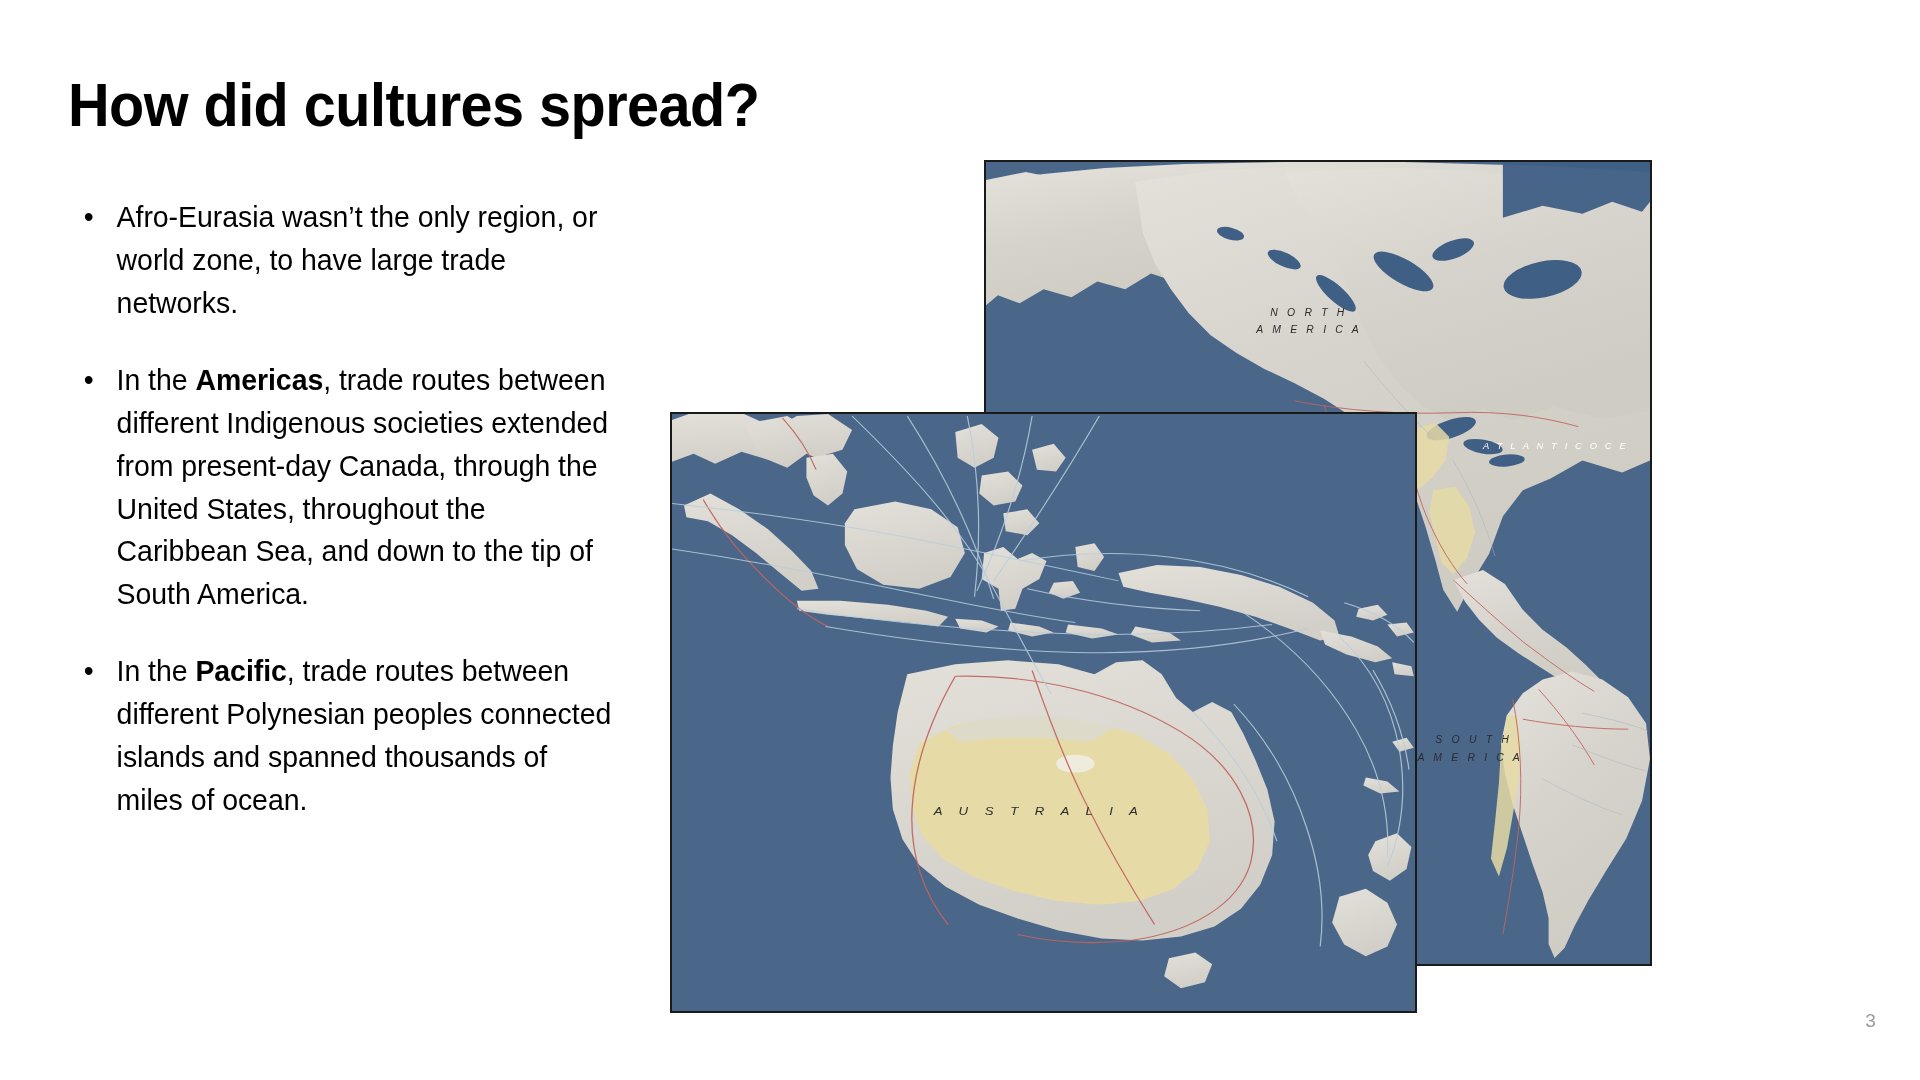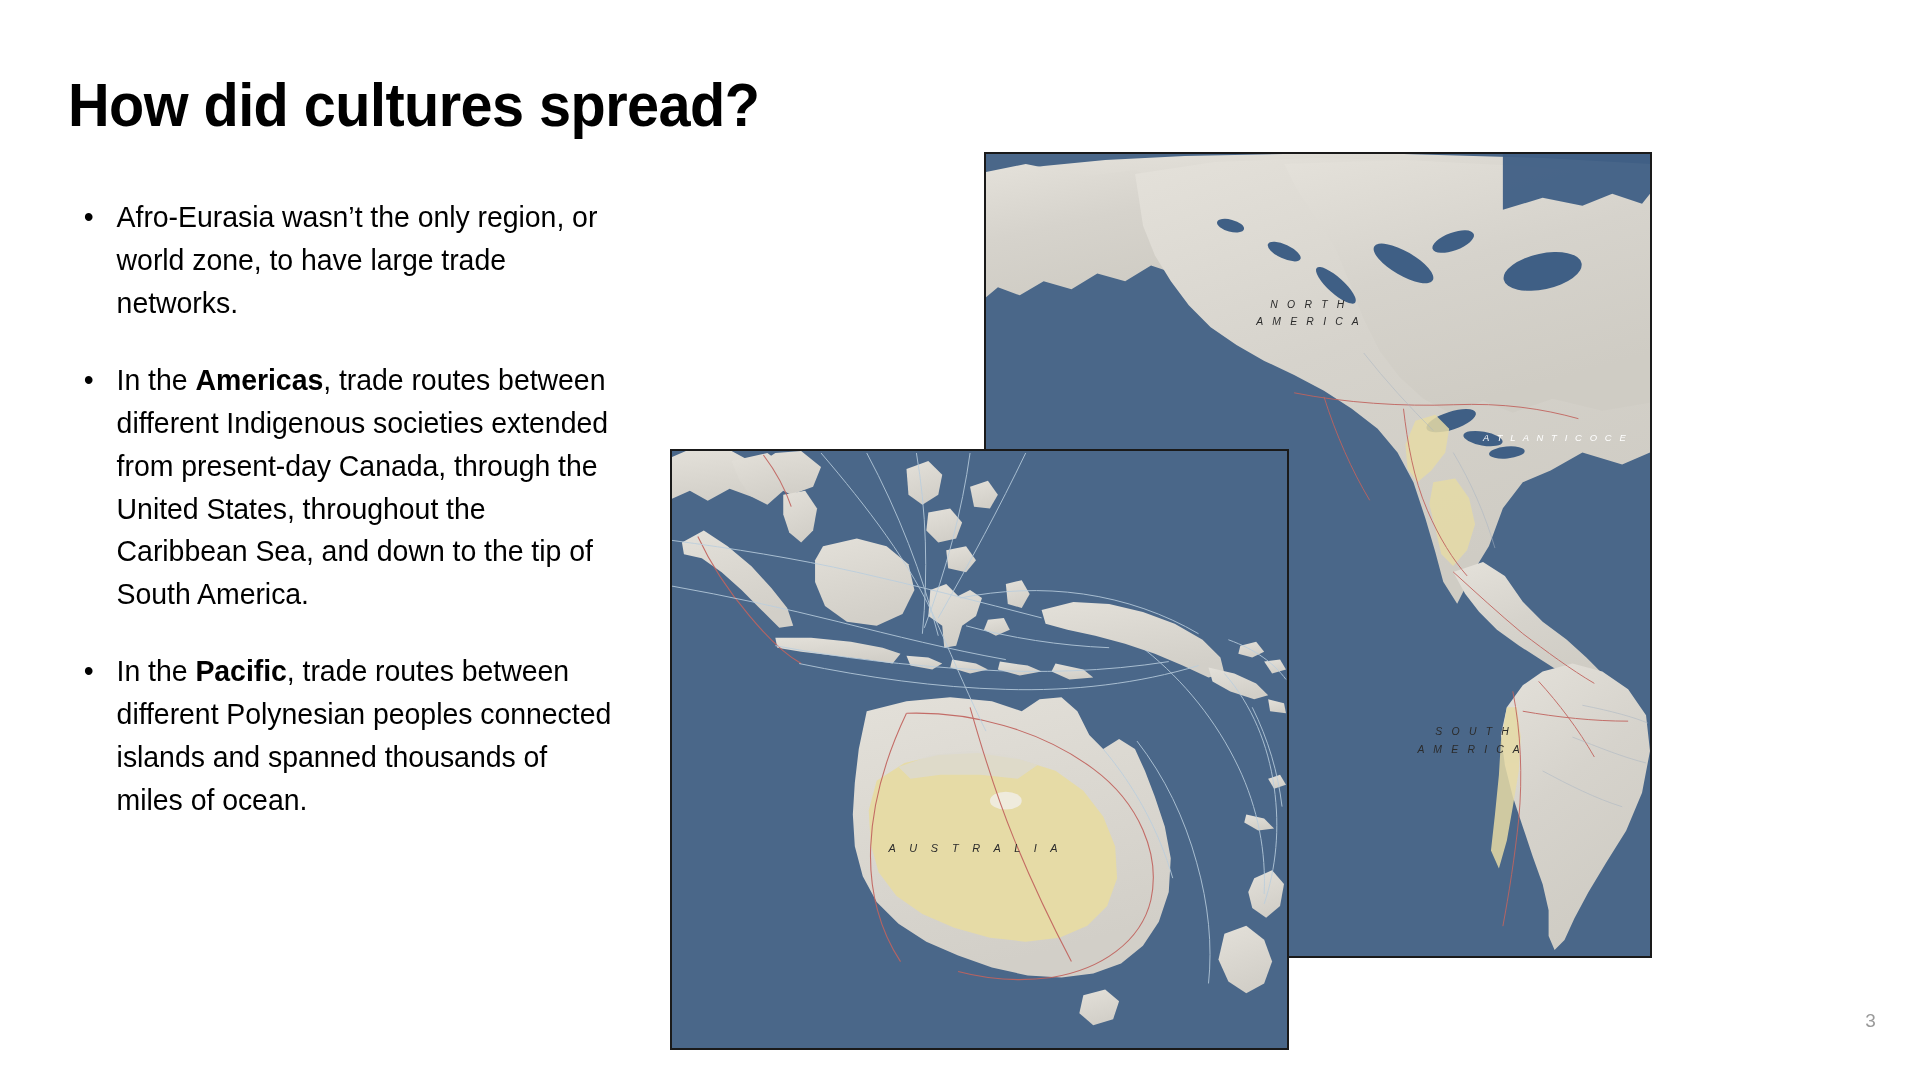--- a/index.html
+++ b/index.html
@@ -75,29 +75,29 @@
   
   .map-frame {
     position: absolute;
     border: 2px solid #1a1a1a;
     box-sizing: border-box;
     overflow: hidden;
     background: #4a6789;
   }
   #map-americas {
     left: 984px;
-    top: 152px;
+    top: 160px;
     width: 668px;
     height: 806px;
     z-index: 1;
   }
   #map-pacific {
     left: 670px;
-    top: 449px;
-    width: 619px;
+    top: 412px;
+    width: 747px;
     height: 601px;
     z-index: 2;
   }
   .map-svg { display: block; width: 100%; height: 100%; }
 
   
   #page-number {
     position: absolute;
     right: 44px;
     bottom: 48px;

